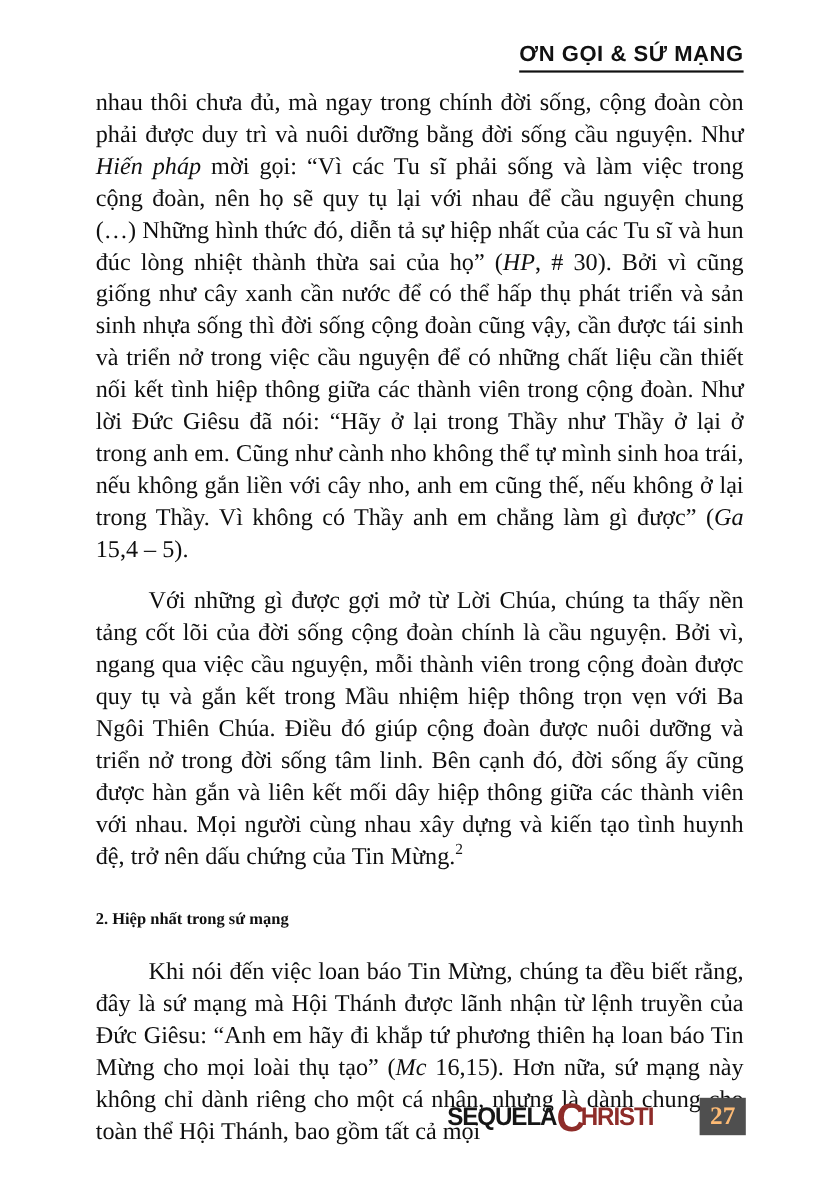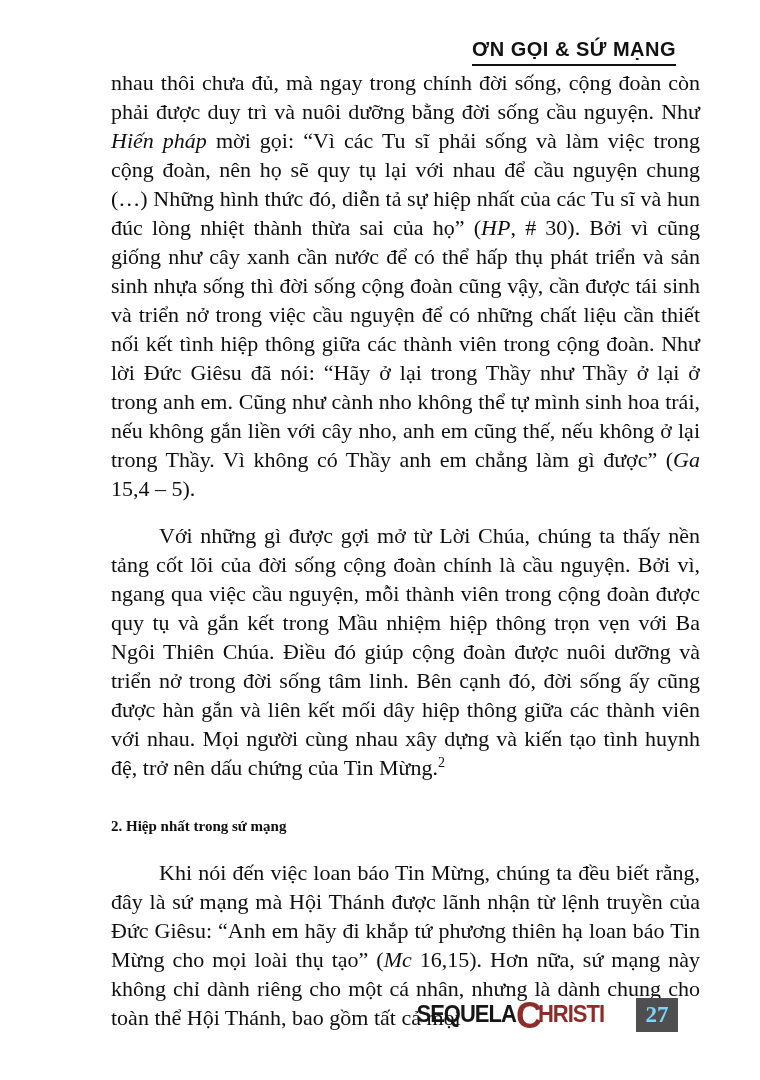--- a/index.html
+++ b/index.html
@@ -19,24 +19,23 @@
   .header-title{
     display:inline-block;
     font-family:"Liberation Sans","DejaVu Sans",sans-serif;
     font-weight:bold;font-size:20px;letter-spacing:0.5px;
     color:#111;
     border-bottom:2px solid #111;
     padding-bottom:3px;
   }
   
   .body-text{
-    position:absolute;left:87px;top:68px;width:589px;
+    position:absolute;left:87px;top:78px;width:589px;
     font-size:22px;line-height:29px;
     text-align:justify;
-    margin-left:24px;
   }
   .body-text p{margin:0;}
   .body-text p + p{margin-top:18px;}
   .body-text p.indent{text-indent:48px;}
   .body-text h2{
     font-size:15px;line-height:29px;font-weight:bold;
     margin:30px 0 17px 0;text-align:left;
   }
   .body-text i{font-style:italic;}
   .body-text sup{font-size:14px;line-height:0;vertical-align:super;}
@@ -49,23 +48,23 @@
   
   .footer{
     position:absolute;top:998px;right:82px;
     display:flex;gap:32px;
   }
   .logo{display:flex;align-items:center;font-family:"Liberation Sans","DejaVu Sans",sans-serif;font-weight:bold;}
   .logo-black{font-size:22px;letter-spacing:-1px;color:#161616;transform:scaleY(1.05);}
   .logo-c{font-size:36px;line-height:30px;letter-spacing:-1px;margin:0 -3px 0 0;position:relative;top:1px;}
   .logo-red{font-size:22px;letter-spacing:-1px;transform:scaleY(1.05);}
   .page-num{
-    width:42px;height:34px;
+    width:42px;height:34px;margin-left:10px;
     display:flex;align-items:center;justify-content:center;
-    color:#7dd3fc;font-family:"Liberation Serif","DejaVu Serif",serif;
+    color:#fdba74;font-family:"Liberation Serif","DejaVu Serif",serif;
     font-weight:bold;font-size:23px;
   }
 </style>
 </head>
 <body>
 
 <div class="page" style="color: rgb(15, 15, 15);">
 
   <div class="header">
     <span class="header-title">ƠN GỌI &amp; SỨ MẠNG</span>

